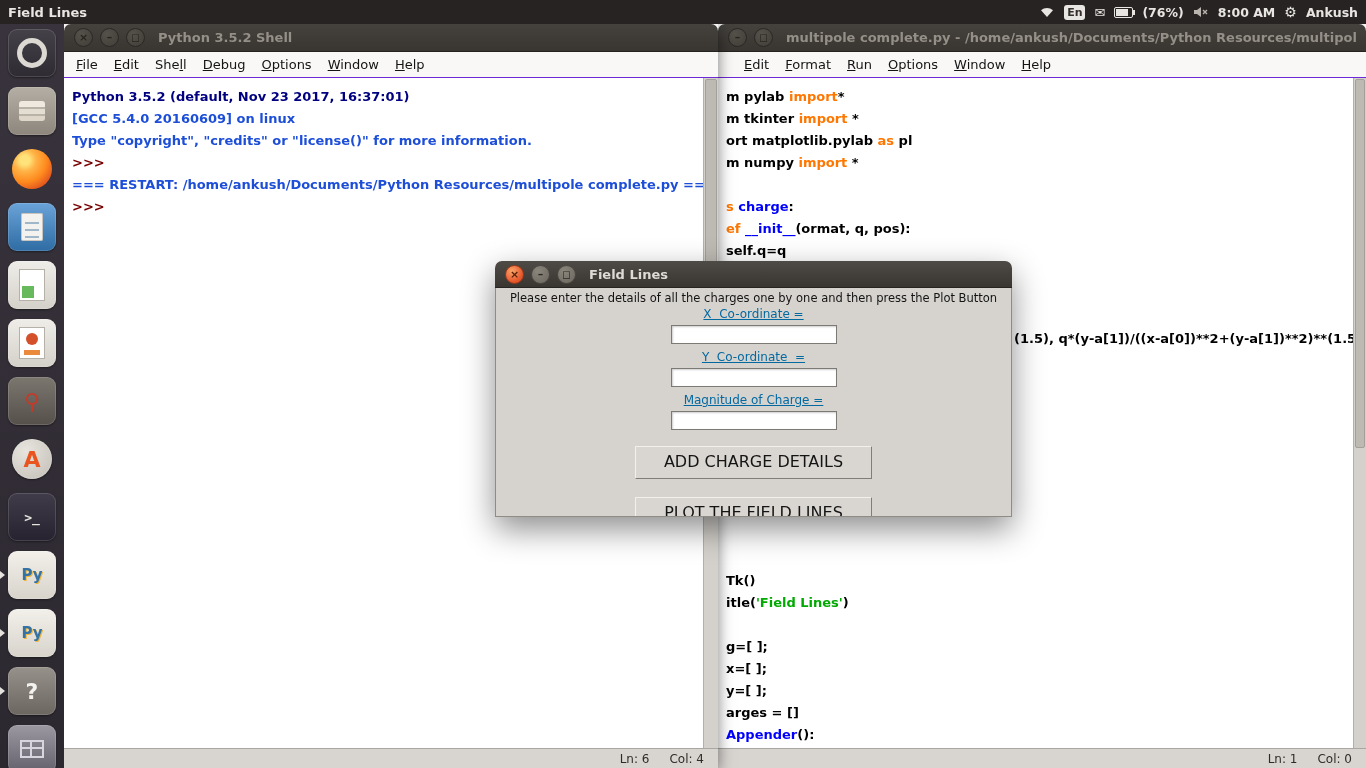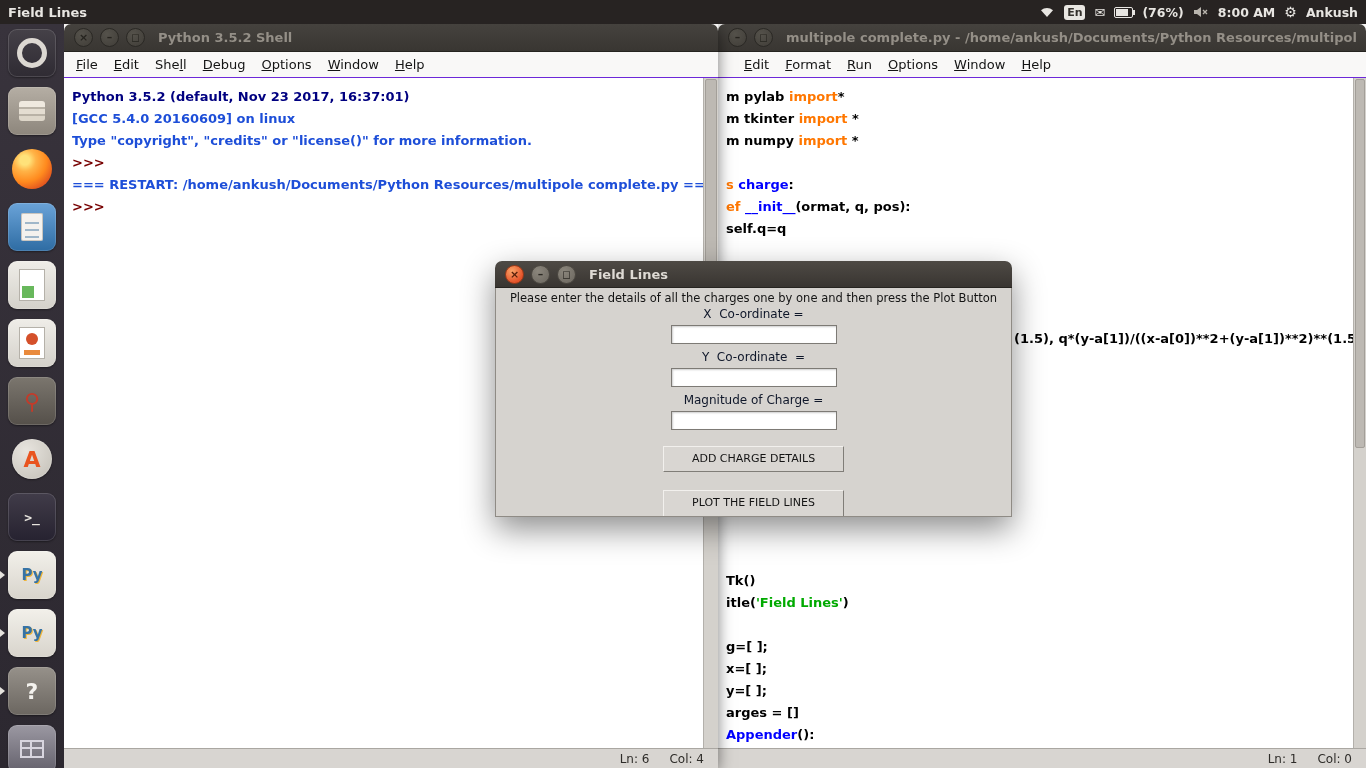--- a/index.html
+++ b/index.html
@@ -93,26 +93,26 @@
   .dialog{position:absolute;left:495px;top:261px;width:517px;height:256px;z-index:40;
     box-shadow:0 12px 32px rgba(0,0,0,.45);border-radius:7px 7px 0 0;}
   .dialog .titlebar{height:27px;background:linear-gradient(#4e4a45,#393531);}
   .dialog .wtitle{color:#dedad4;}
   .wbtn.close{background:radial-gradient(circle at 35% 30%,#f9a468,#e4532a 70%);border:1px solid #9c3a18;color:#55200a;}
   .wbtn.dim{background:radial-gradient(circle at 35% 30%,#8b867c,#6b665e);border:1px solid #4d4942;color:#2b2823;}
   .dialog .body{position:absolute;left:0;top:27px;right:0;bottom:0;background:#d6d3cf;display:flex;flex-direction:column;
     align-items:center;overflow:hidden;border:1px solid #8f8b85;border-top:none;box-sizing:border-box;}
   .instruction{font-size:11.5px;color:#141414;margin-top:3px;white-space:nowrap;}
   .fields{display:flex;flex-direction:column;align-items:center;}
-  .f-label{font-size:12px;color:#0f172a;white-space:pre;margin-top:6px;height:15px;}
+  .f-label{font-size:12px;color:#0369a1;white-space:pre;margin-top:6px;height:15px;text-decoration:underline;}
   .f-label:first-child{margin-top:2px;}
   .f-input{width:166px;height:19px;background:#fff;border:1px solid #7d7a75;box-shadow:inset 1px 1px 2px rgba(0,0,0,.2);
     margin-top:3px;font-size:12px;padding:0 3px;box-sizing:border-box;font-family:inherit;}
   .dlg-btn{margin-top:16px;background:#d9d6d2;border:1px solid;border-color:#f2f0ed #807d78 #807d78 #f2f0ed;
-    font-size:11px;color:#141414;padding:5px 28px;font-family:inherit;line-height:1.3;}
+    font-size:16px;color:#141414;padding:5px 28px;font-family:inherit;line-height:1.3;}
   .dlg-btn.plot{margin-top:18px;}
 </style>
 </head>
 <body>
 
 <div class="screen">
 
   <header class="topbar">
     <span class="tb-title">Field Lines</span>
     <div class="tray">
@@ -223,20 +223,21 @@
         <span class="menu-item"><u>R</u>un</span>
         <span class="menu-item"><u>O</u>ptions</span>
         <span class="menu-item"><u>W</u>indow</span>
         <span class="menu-item"><u>H</u>elp</span>
       </div>
     <div class="content">
       <div class="code">
         <div class="code-top" id="code-top">
             <div class="code-line"><span class="c-p">m pylab </span><span class="c-kw">import</span><span class="c-p">*</span></div>
             <div class="code-line"><span class="c-p">m tkinter </span><span class="c-kw">import</span><span class="c-p"> *</span></div>
+            <div class="code-line"><span class="c-p">ort matplotlib.pylab </span><span class="c-kw">as</span><span class="c-p"> pl</span></div>
             <div class="code-line"><span class="c-p">m numpy </span><span class="c-kw">import</span><span class="c-p"> *</span></div>
             <div class="code-line"></div>
             <div class="code-line"><span class="c-kw">s </span><span class="c-df">charge</span><span class="c-p">:</span></div>
             <div class="code-line"><span class="c-kw">ef </span><span class="c-df">__init__</span><span class="c-p">(ormat, q, pos):</span></div>
             <div class="code-line"><span class="c-p">self.q=q</span></div>
           </div>
         <div class="code-frag">(1.5), q*(y-a[1])/((x-a[0])**2+(y-a[1])**2)**(1.5)</div>
         <div class="code-bottom" id="code-bottom">
             <div class="code-line"><span class="c-p">Tk()</span></div>
             <div class="code-line"><span class="c-p">itle(</span><span class="c-st">'Field Lines'</span><span class="c-p">)</span></div>

